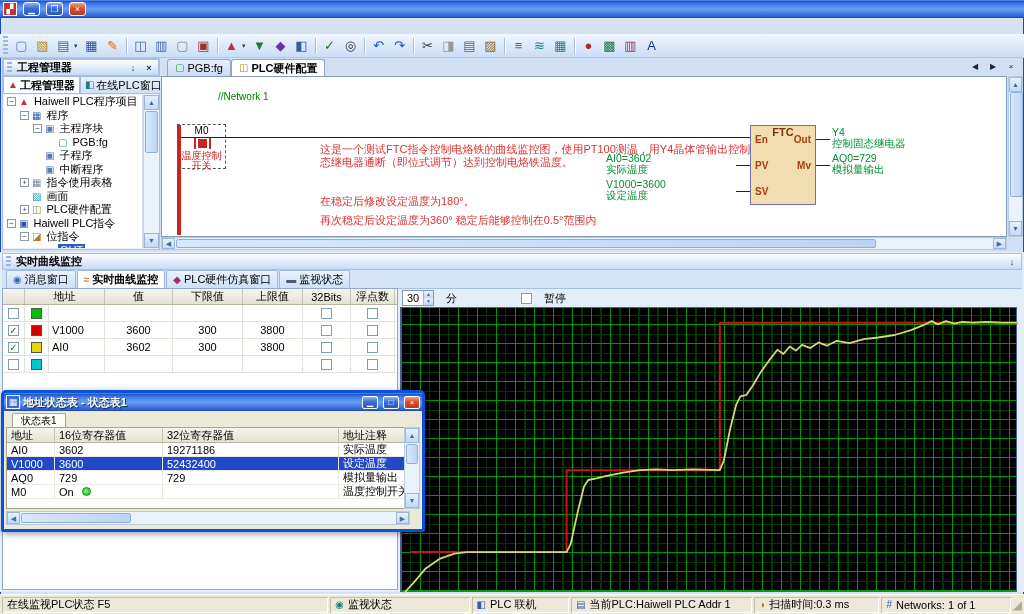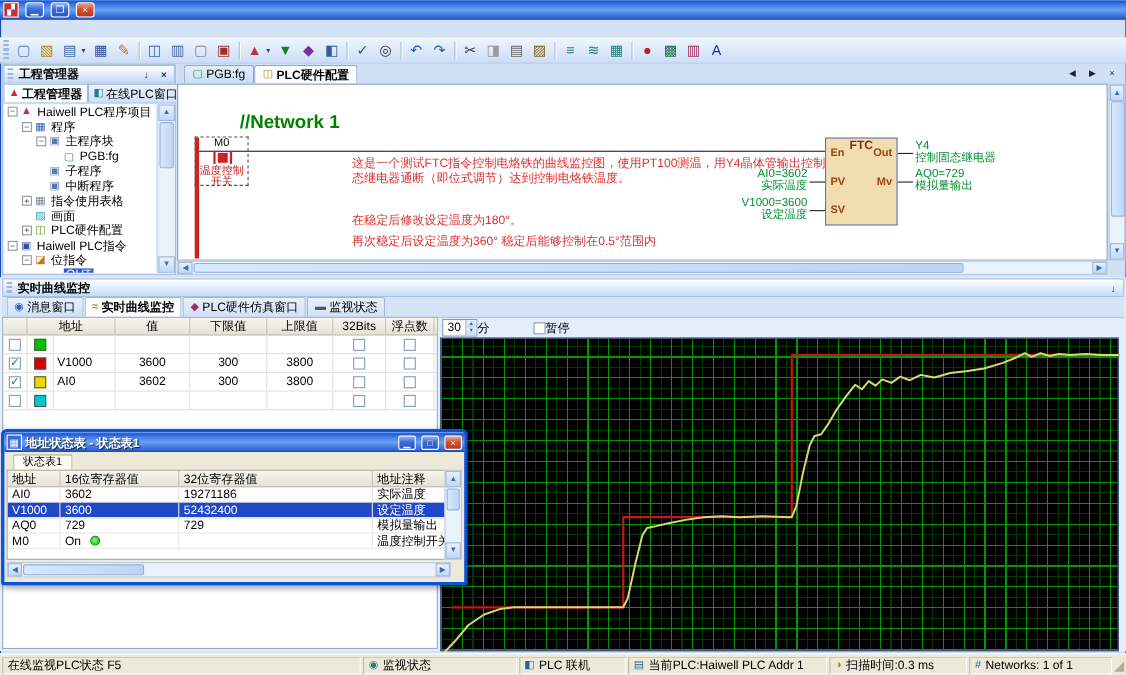--- a/index.html
+++ b/index.html
@@ -49,52 +49,52 @@
   .sbthumb{position:absolute;left:1px;width:13px;background:linear-gradient(90deg,#D8E8FC,#BCD4F4);border:1px solid #90B0DC;border-radius:2px}
 
   
   #editor{position:absolute;left:161px;top:58px;width:862px;height:192px;background:#CFE0F5}
   .etabs{position:absolute;left:0;top:0;right:0;height:18px;display:flex;align-items:flex-end;padding-left:6px;background:#CFE0F5}
   .etab{display:flex;align-items:center;gap:3px;height:17px;padding:0 7px;border:1px solid #8FA8C8;border-bottom:none;border-radius:3px 3px 0 0;background:linear-gradient(#E4EEFB,#C9DCF6);white-space:nowrap}
   .etab.active{background:#FCFDFE;font-weight:bold}
   .enav{position:absolute;right:3px;top:2px;display:flex;gap:2px}
   .enav .hbtn{font-size:8px;color:#223}
   #ecanvas{position:absolute;left:0;top:18px;width:846px;height:161px;background:#fff;border:1px solid #7F9DB9;overflow:hidden}
-  .net-comment{position:absolute;left:56px;top:24px;color:#008000;font-size:17px;font-weight:bold}
+  .net-comment{position:absolute;left:56px;top:14px;color:#008000;font-size:10px;font-weight:normal}
   .rail{position:absolute;left:15px;top:48px;width:4px;height:110px;background:#CC2222}
   .contact-box{position:absolute;left:15px;top:47px;width:49px;height:45px;border:1px dashed #555;text-align:center}
   .contact-name{font-size:10px;line-height:10px;margin-top:1px}
   .c-sym{position:relative;height:12px;margin-top:1px}
   .c-sym .bar{position:absolute;top:1px;width:2px;height:11px;background:#CC2222}
   .c-sym .sq{position:absolute;left:20px;top:2px;width:9px;height:9px;background:#CC2222}
   .contact-comment{color:#CC2222;font-size:10px;line-height:10px;margin-top:2px}
   .ann{position:absolute;left:158px;color:#DC3232;font-size:11px;line-height:13px;width:452px}
   #ftc-block{position:absolute;left:588px;top:48px;width:66px;height:80px;background:#F2DDB0;border:1px solid #7070B8}
   #ftc-block .ftitle{text-align:center;color:#803010;font-weight:bold;font-size:11px;line-height:12px}
   .pin{position:absolute;font-size:10px;font-weight:bold;color:#A04010}
   .glabel{position:absolute;color:#009030;font-size:10.5px;line-height:11px;white-space:nowrap}
-  .glabel.r{text-align:right}
+  .glabel.r{}
   .ehscroll{position:absolute;left:0;top:179px;width:846px;height:13px;background:#EAF2FC;border:1px solid #B8CCE4}
   .evscroll{position:absolute;right:0;top:18px;width:15px;height:161px;background:#EAF2FC;border:1px solid #B8CCE4}
 
   
   #monitor{position:absolute;left:0;top:252px;width:1024px;height:340px;background:#E4EDFA}
   #monitor .dock-head{margin:1px 2px 0 2px}
   .mtabs{display:flex;align-items:flex-end;height:19px;padding-left:4px;gap:1px;background:#D5E3F7;border-bottom:1px solid #A8C0E4;margin:0 2px}
   .mtab{display:flex;align-items:center;gap:3px;height:18px;padding:0 6px;border:1px solid #A0B8DC;border-bottom:none;border-radius:2px 2px 0 0;background:linear-gradient(#E8F1FD,#CFE0F7);white-space:nowrap}
   .mtab.active{background:#FBFDFF;font-weight:bold}
   #wtable{position:absolute;left:2px;top:36px;width:396px;height:302px;background:#fff;border:1px solid #93A8C4}
   .wrow{display:flex;height:17px;border-bottom:1px solid #E2E2DA}
   .wrow.head{height:16px;background:linear-gradient(#F6F5EE,#E4E2D4);border-bottom:1px solid #B8B4A4;font-size:11px}
   .wc{border-right:1px solid #E2E2DA;display:flex;align-items:center;justify-content:center;overflow:hidden}
   .wrow.head .wc{border-right:1px solid #C8C4B4}
   .wc.addr{justify-content:flex-start;padding-left:3px}
   .cb{width:11px;height:11px;border:1px solid #7F9DB9;background:#fff;font-size:10px;line-height:10px;text-align:center;color:#1A7A1A;font-weight:bold}
   .swatch{width:11px;height:11px;border:1px solid #555}
-  #mcontrols{position:absolute;left:402px;top:37px;height:18px;display:flex;align-items:center;gap:0}
+  #mcontrols{position:absolute;left:402px;top:37px;height:18px;display:flex;align-items:center;gap:12px}
   #spinner{display:flex;width:32px;height:16px;border:1px solid #7F9DB9;background:#fff}
   #spinner .val{flex:1;text-align:center;line-height:14px}
   #spinner .arrows{width:10px;display:flex;flex-direction:column}
   #spinner .arrows div{flex:1;font-size:5px;line-height:6px;text-align:center;color:#3A6EA5;background:linear-gradient(#E8F1FD,#C2D8F6);border-left:1px solid #9EB6D8}
   #chart{position:absolute;left:400px;top:55px;width:617px;height:285px;background-color:#000;border:1px solid #46618C;
     background-image:
       repeating-linear-gradient(90deg,#009800 0,#009800 1px,transparent 1px,transparent 19px),
       repeating-linear-gradient(0deg,#009800 0,#009800 1px,transparent 1px,transparent 19px),
       repeating-linear-gradient(90deg,#003A00 0,#003A00 1px,transparent 1px,transparent 9.5px),
       repeating-linear-gradient(0deg,#003A00 0,#003A00 1px,transparent 1px,transparent 9.5px)}

